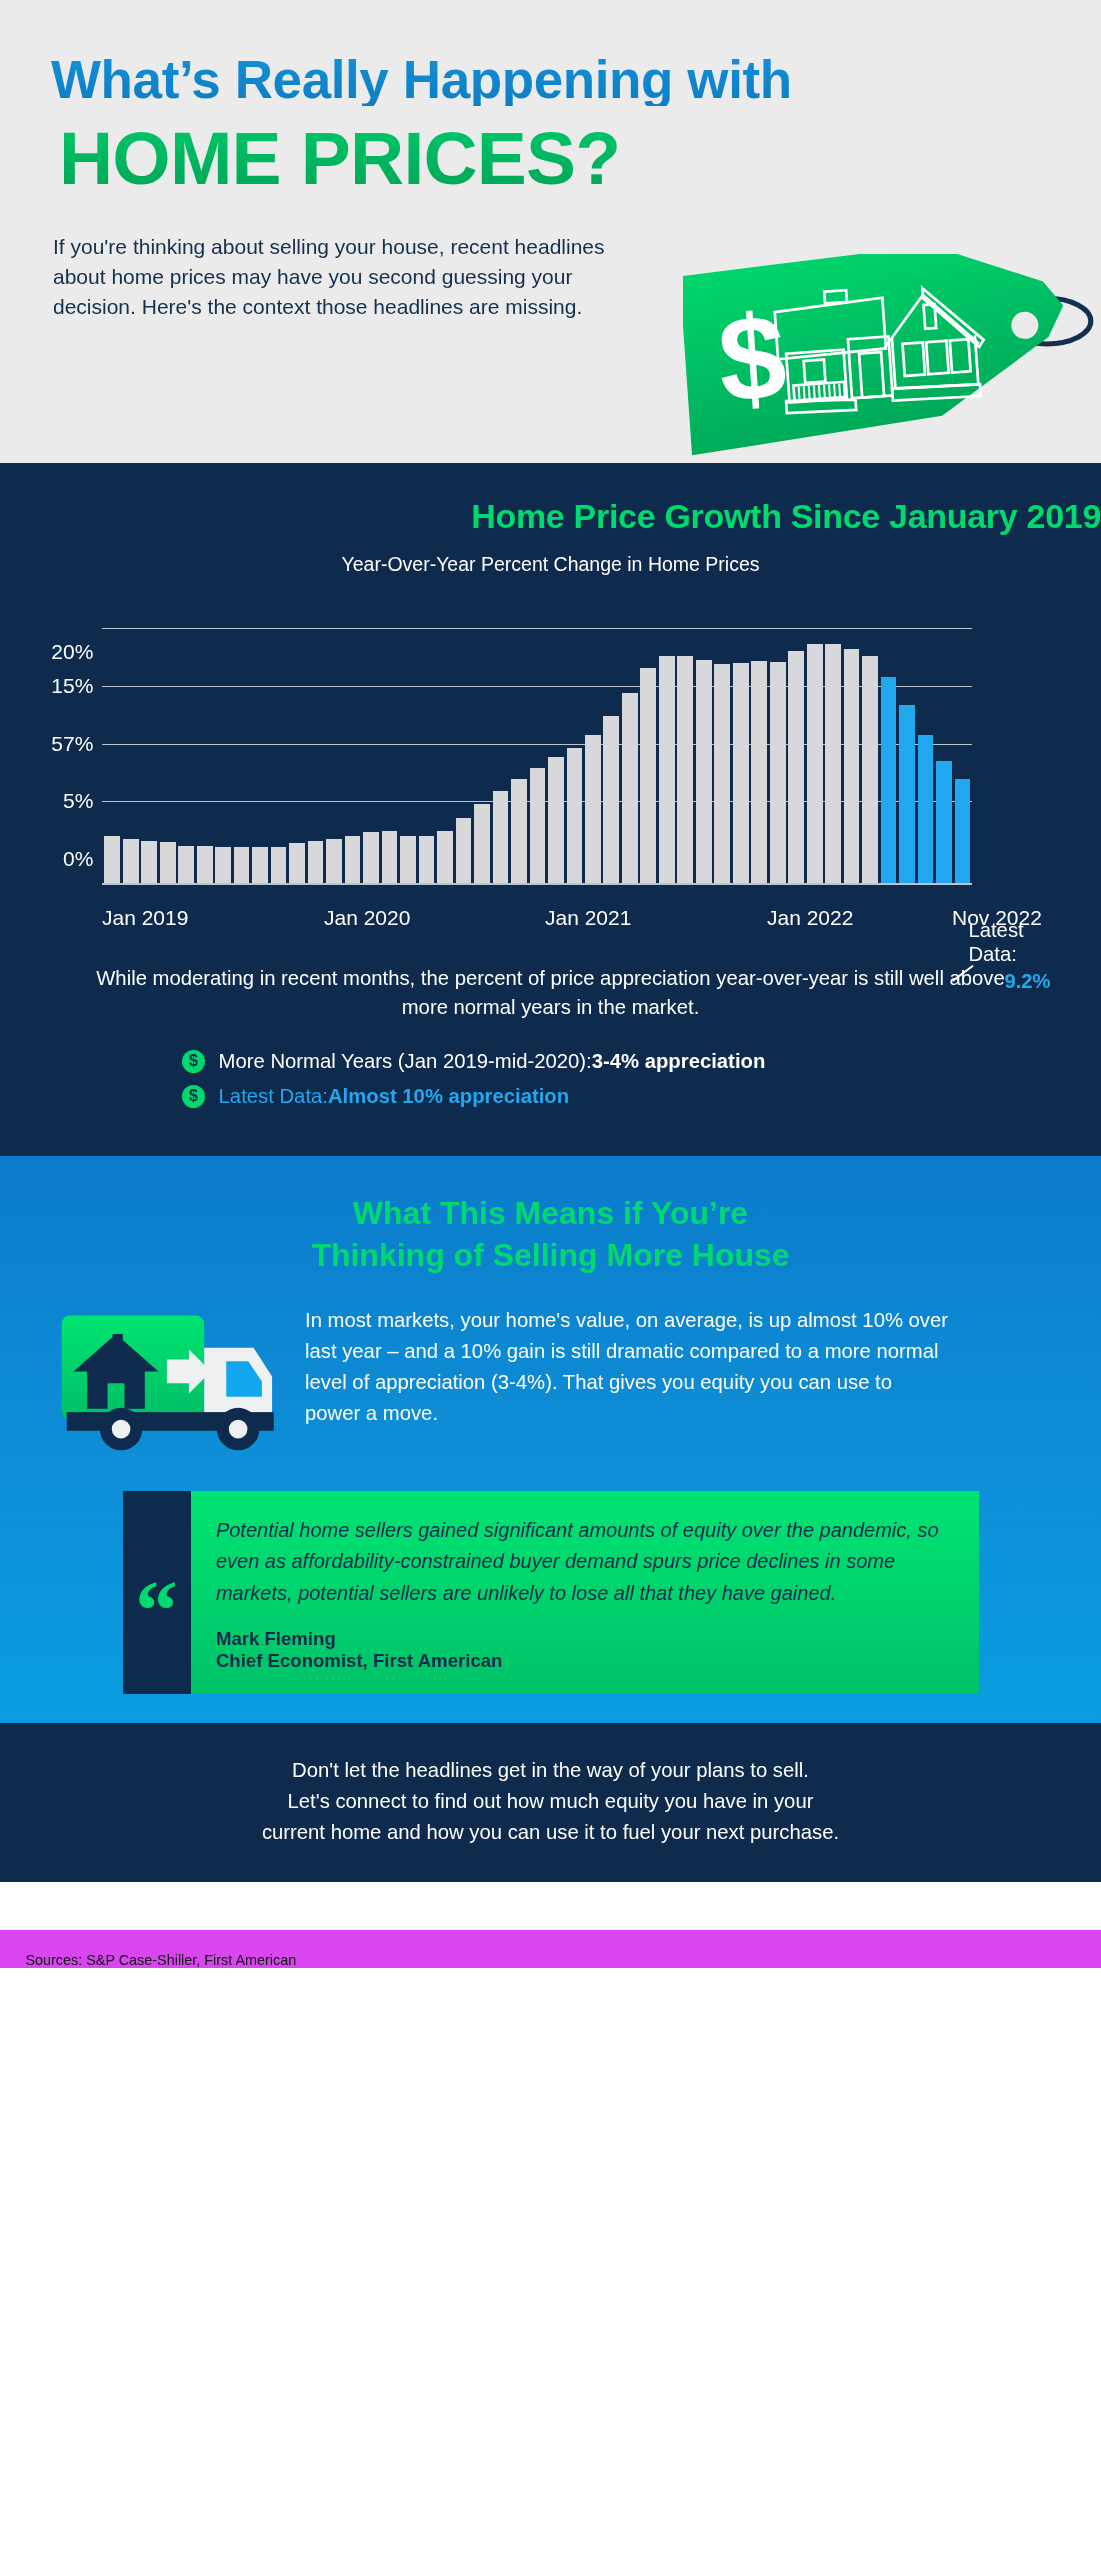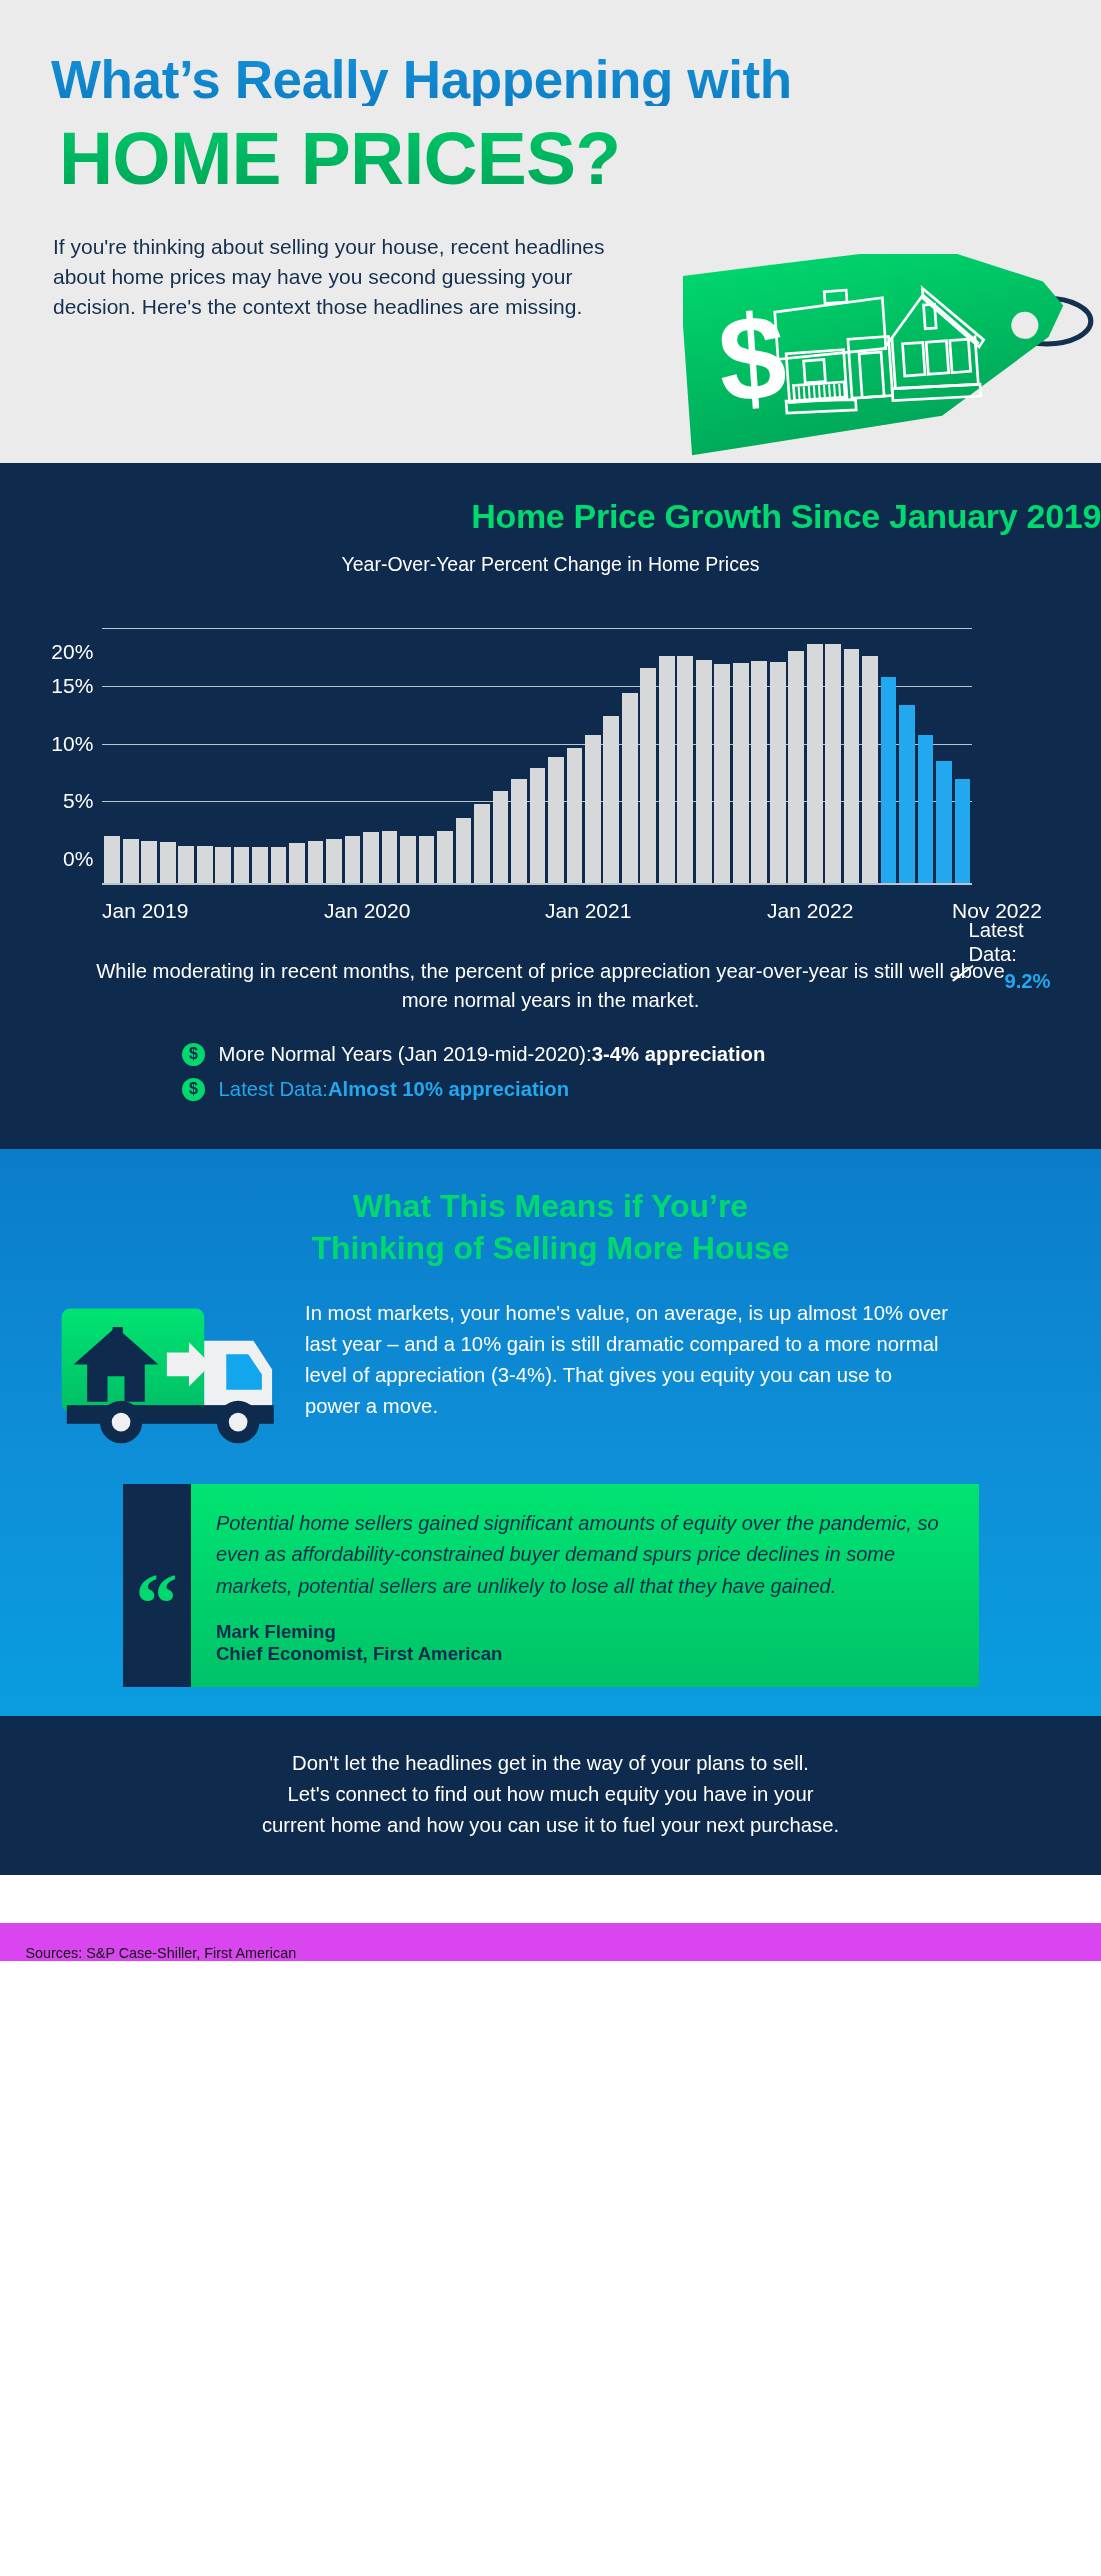--- a/index.html
+++ b/index.html
@@ -120,21 +120,21 @@
   .axis-base {
     position: absolute;
     left: 102px;
     right: 129px;
     bottom: 0;
     height: 2.5px;
     background: #b9c4d0;
   }
   .xlabels {
     position: relative;
-    margin-top: 14px;
+    margin-top: 21px;
     height: 29px;
   }
   .xlabel {
     position: absolute;
     font-size: 21px;
     color: #ffffff;
     white-space: nowrap;
   }
   .latest-callout {
     position: absolute;
@@ -342,21 +342,21 @@
     <div class="plot-area">
       <div id="gridlines">
           <div class="grid-line" style="top: 196px;"></div>
           <div class="grid-line" style="top: 139px;"></div>
           <div class="grid-line" style="top: 81px;"></div>
           <div class="grid-line" style="top: 23px;"></div>
         </div>
       <div id="ylabels">
           <div class="ylabel" style="top: 254px;">0%</div>
           <div class="ylabel" style="top: 196px;">5%</div>
-          <div class="ylabel" style="top: 139px;">10%</div>
+          <div class="ylabel" style="top: 139px;">57%</div>
           <div class="ylabel" style="top: 81px;">15%</div>
           <div class="ylabel" style="top: 23px; margin-top: 24px;">20%</div>
         </div>
       <div class="bars" id="bars">
           <div class="bar" title="Jan 2019: 4.2%" style="height: 49px;"></div>
           <div class="bar" title="Feb 2019: 4%" style="height: 46px;"></div>
           <div class="bar" title="Mar 2019: 3.8%" style="height: 44px;"></div>
           <div class="bar" title="Apr 2019: 3.7%" style="height: 43px;"></div>
           <div class="bar" title="May 2019: 3.4%" style="height: 39px;"></div>
           <div class="bar" title="Jun 2019: 3.4%" style="height: 39px;"></div>

